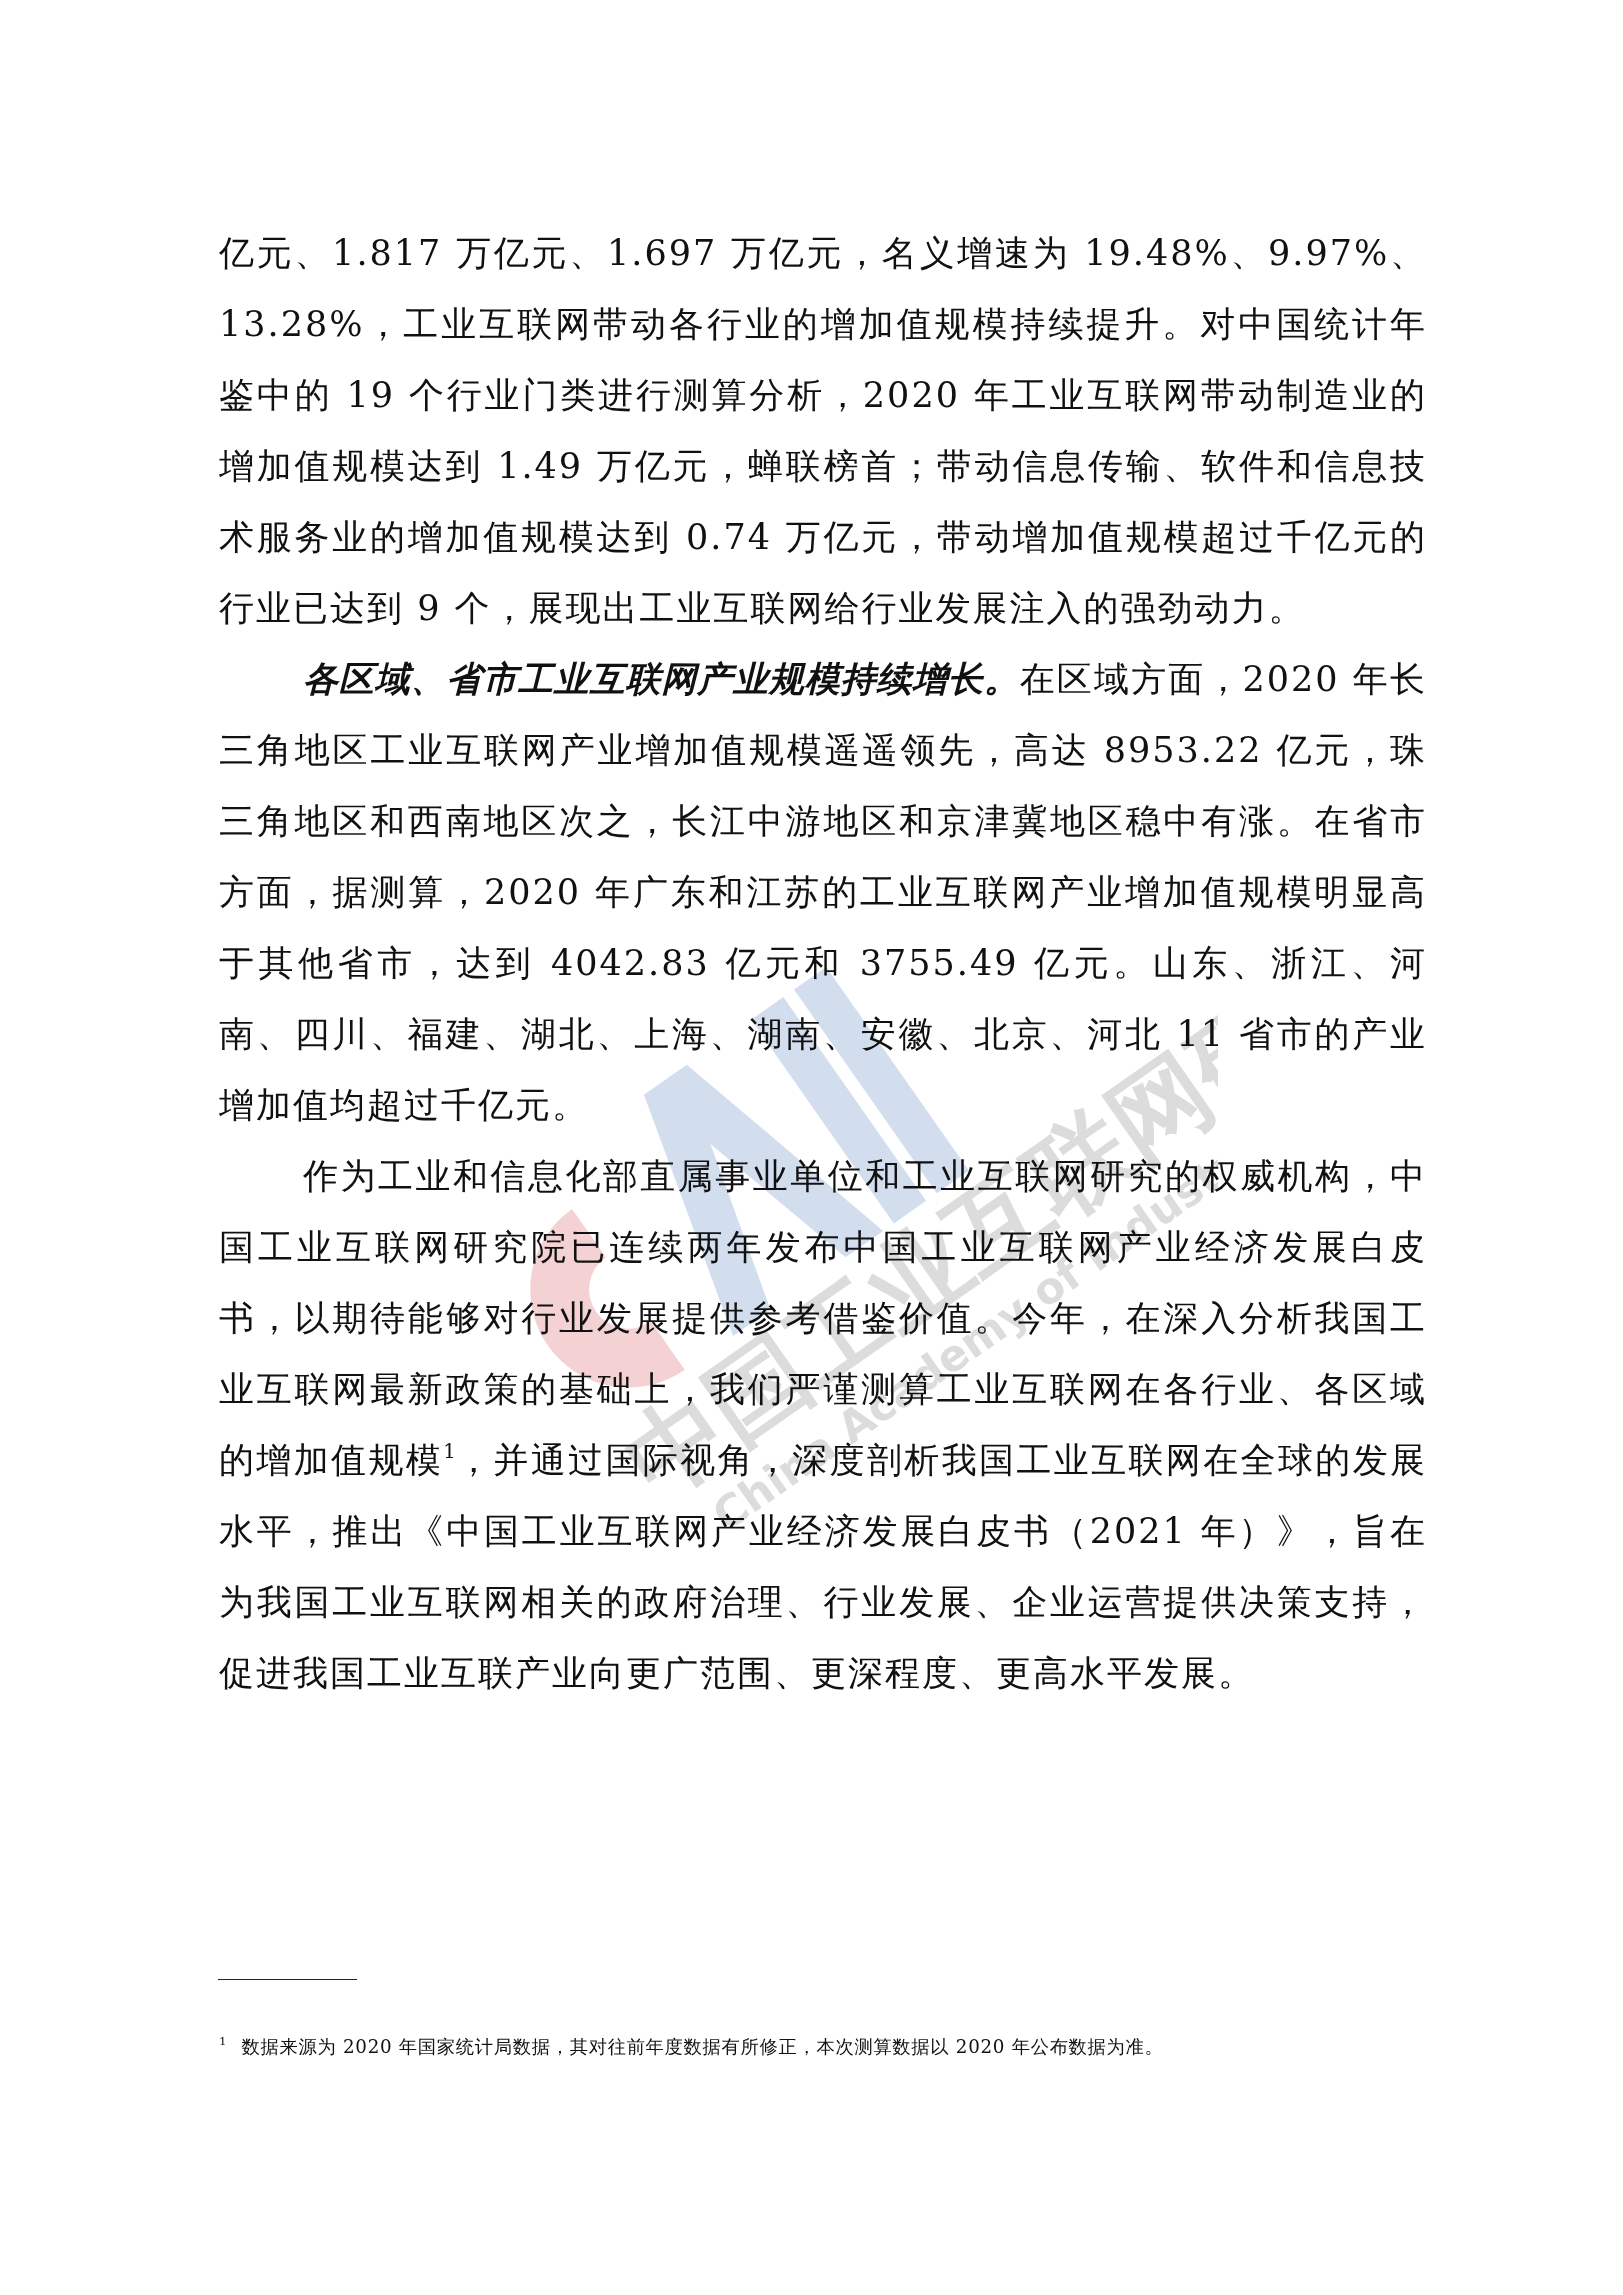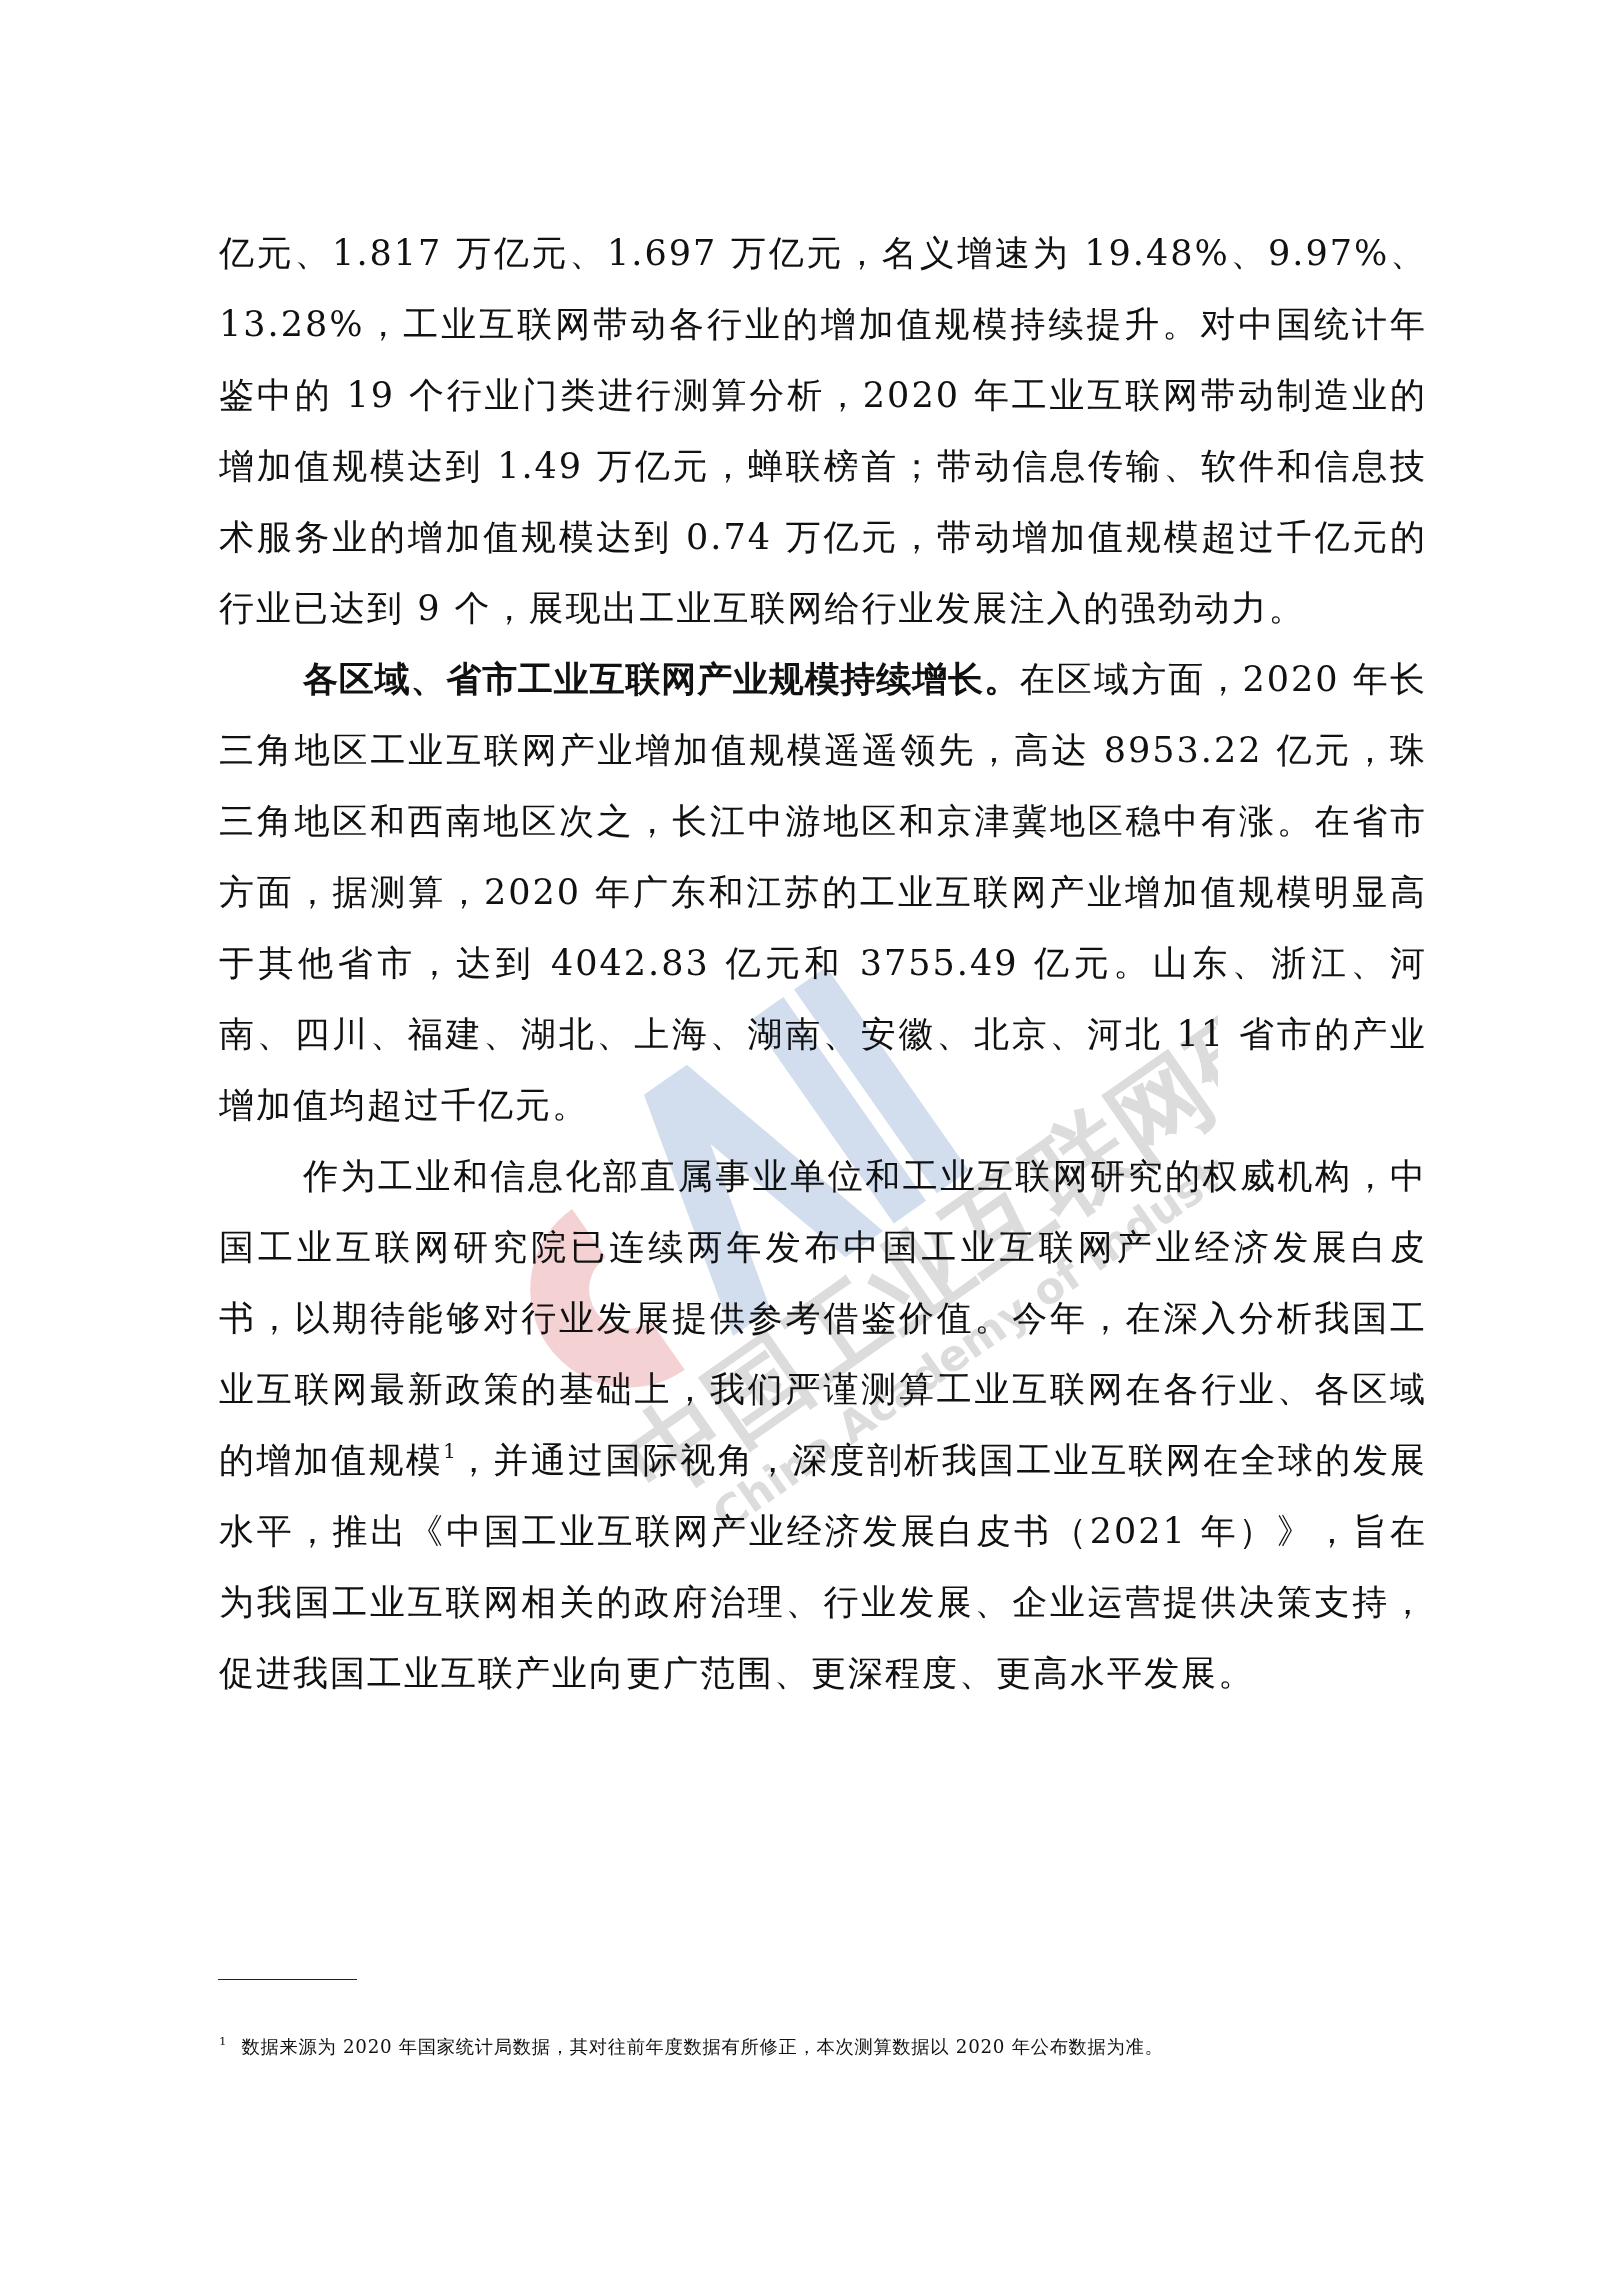--- a/index.html
+++ b/index.html
@@ -13,21 +13,21 @@
     position: absolute; left: 367px; top: 733px; width: 851px; height: 851px;
     pointer-events: none; z-index: 0;
   }
   .body-text {
     position: absolute; left: 219px; top: 218px; width: 1208px; z-index: 1;
     font-size: 35px; line-height: 71px; text-align: justify;
     letter-spacing: 2px;
   }
   .body-text p { margin: 0; }
   .body-text p.indent { text-indent: 84px; }
-  .lead { font-family: "DejaVu Sans", "Liberation Sans", sans-serif; font-weight: bold; letter-spacing: 0.7px; }
+  .lead { font-family: "DejaVu Sans", "Liberation Sans", sans-serif; font-weight: bold; letter-spacing: 0.7px; font-style: italic; }
   sup.fnref { font-size: 19.6px; line-height: 0; vertical-align: 14.4px; letter-spacing: 0; }
   .footnote-rule {
     position: absolute; left: 218px; top: 1979px; width: 139px; height: 0;
     border-top: 1.3px solid #222; z-index: 1;
   }
   .footnote {
     position: absolute; left: 219px; top: 1994px; width: 1208px; z-index: 1;
     font-size: 18.3px; line-height: 26px; letter-spacing: 0.7px; margin-top: 40px;
   }
   .footnote .fn-mark { font-size: 11.8px; vertical-align: 7.9px; margin-right: 14.4px; line-height: 0; }

